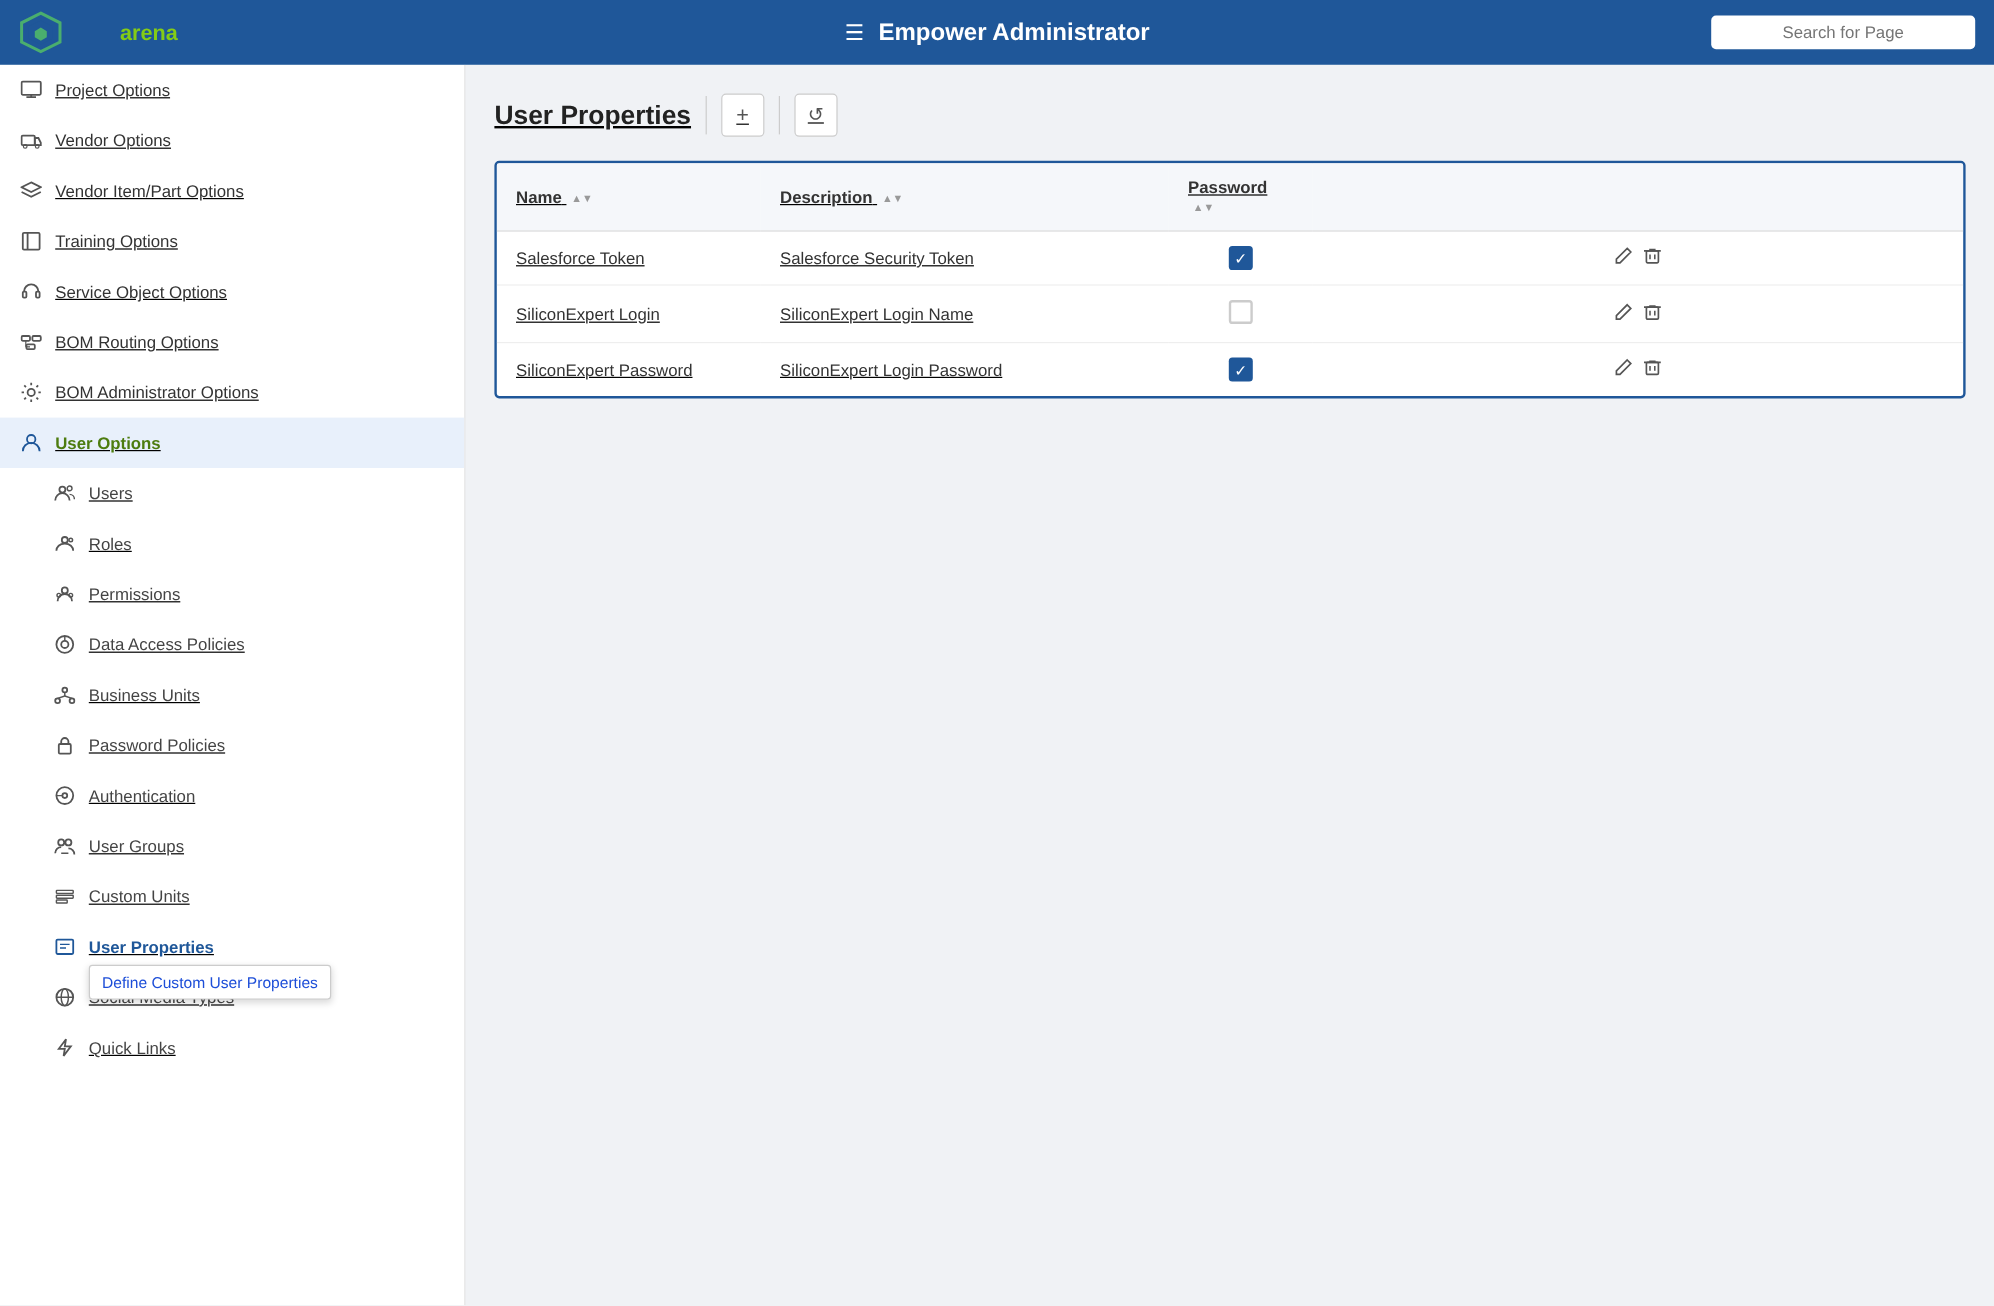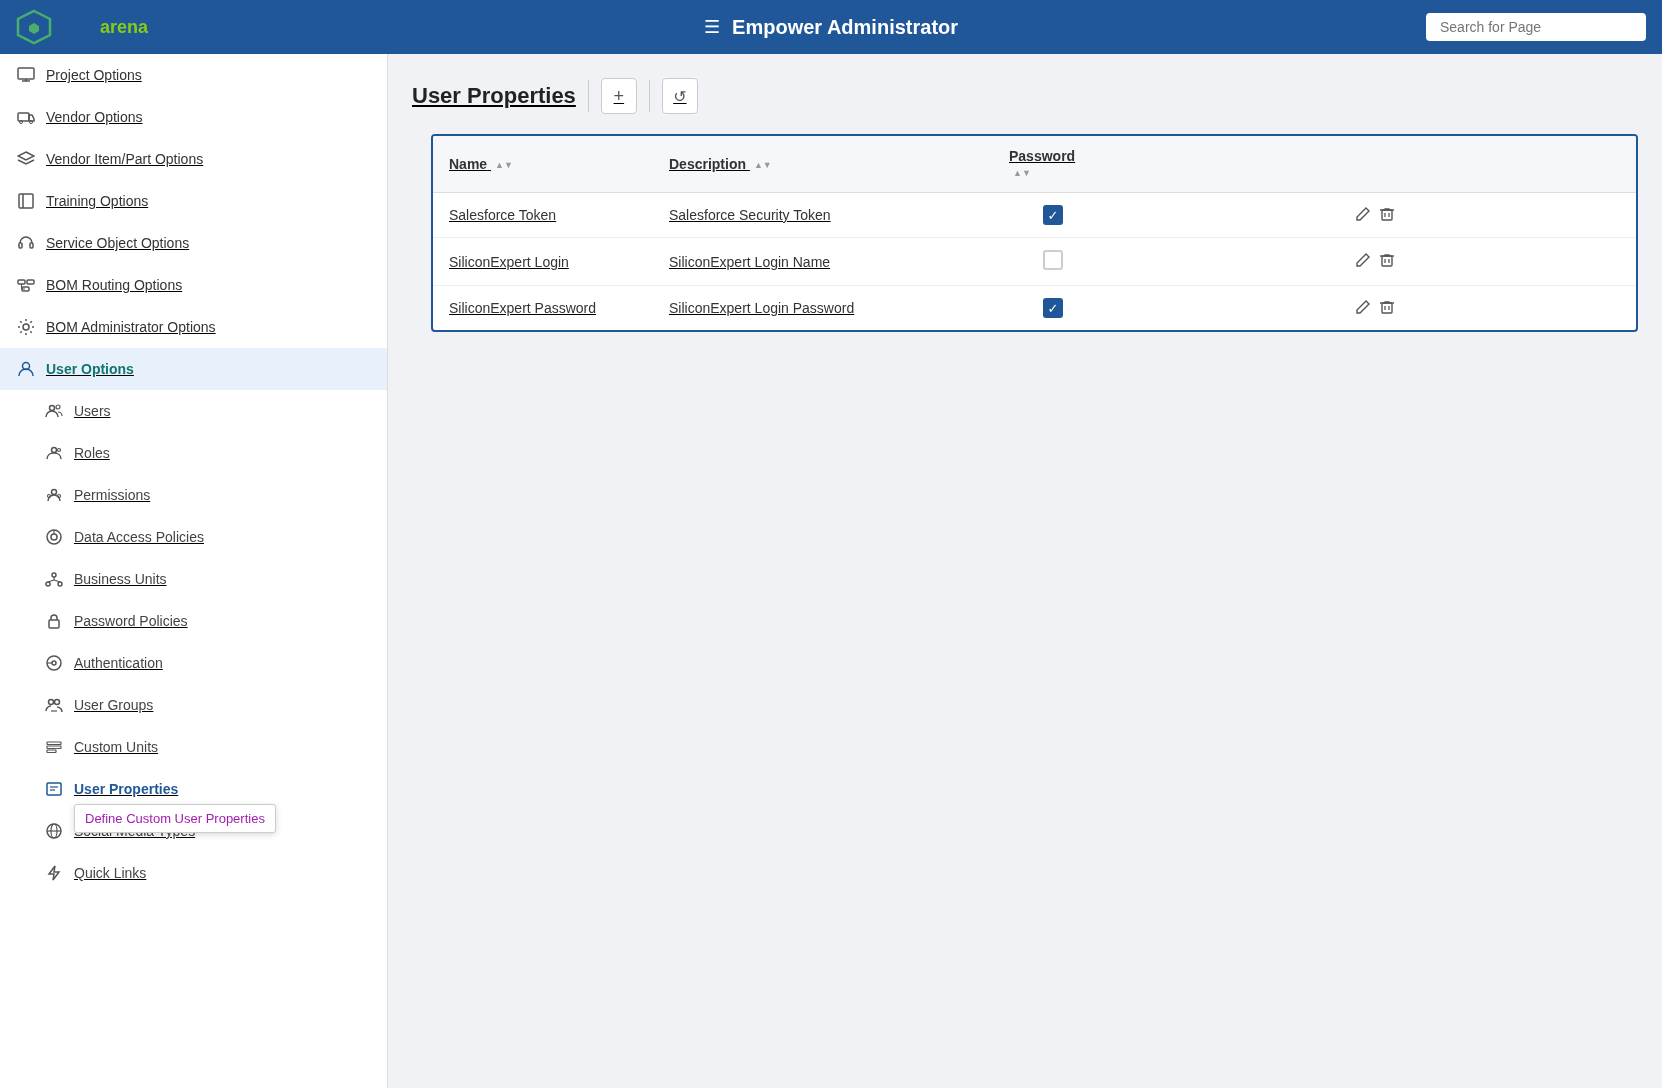--- a/index.html
+++ b/index.html
@@ -45,20 +45,21 @@
     .header-search {
       margin-left: auto;
       background: white;
       border: none;
       border-radius: 4px;
       padding: 6px 14px;
       font-size: 14px;
       color: #999;
       width: 220px;
       outline: none;
+      text-align: center;
     }
 
     
     .layout {
       display: flex;
       flex: 1;
       overflow: hidden;
       text-decoration: underline;
     }
 
@@ -140,21 +141,20 @@
       font-size: 16px;
       color: #555;
     }
 
     
     .table-container {
       border: 2px solid #1f5799;
       border-radius: 4px;
       background: white;
       overflow: hidden;
-      margin-left: 19px;
     }
     table {
       width: 100%;
       border-collapse: collapse;
     }
     thead th {
       background: #f5f7fa;
       padding: 12px 16px;
       text-align: left;
       font-weight: 600;
@@ -222,21 +222,21 @@
     .tooltip {
       position: absolute;
       bottom: -36px;
       left: 0;
       background: white;
       border: 1px solid #ccc;
       border-radius: 3px;
       padding: 6px 10px;
       font-size: 13px;
       white-space: nowrap;
-      color: #a21caf;
+      color: #1d4ed8;
       box-shadow: 0 2px 6px rgba(0,0,0,0.15);
       z-index: 10;
     }
   </style>
 </head>
 <body>
 
 <div class="header">
   <div class="header-logo">
     <svg class="logo-icon" viewBox="0 0 36 36">
@@ -334,21 +334,21 @@
       <span>BOM Administrator Options</span>
     </div>
 
     <div class="sidebar-item active">
       <span class="sidebar-icon">
         <svg width="18" height="18" viewBox="0 0 18 18" fill="none">
             <circle cx="9" cy="6" r="3.5" stroke="#1f5799" stroke-width="1.5"></circle>
             <path d="M2 16c0-3.866 3.134-7 7-7s7 3.134 7 7" stroke="#1f5799" stroke-width="1.5"></path>
           </svg>
       </span>
-      <span style="color:#0f766e;font-weight:600;text-align:center;">User Options</span>
+      <span style="color:#4d7c0f;font-weight:600;text-align:center;">User Options</span>
     </div>
 
     <div class="sidebar-item sub-item">
       <span class="sidebar-icon">
         <svg width="18" height="18" viewBox="0 0 18 18" fill="none">
             <circle cx="7" cy="6" r="2.5" stroke="#555" stroke-width="1.5"></circle>
             <path d="M1 15c0-3.314 2.686-6 6-6s6 2.686 6 6" stroke="#555" stroke-width="1.5"></path>
             <circle cx="13" cy="5" r="2" stroke="#555" stroke-width="1.2"></circle>
             <path d="M13 10c2.209 0 4 1.791 4 4" stroke="#555" stroke-width="1.2"></path>
           </svg>

